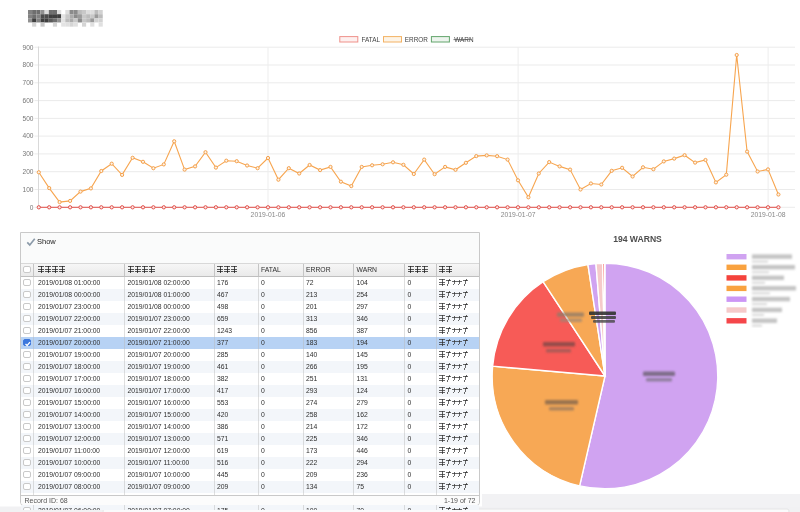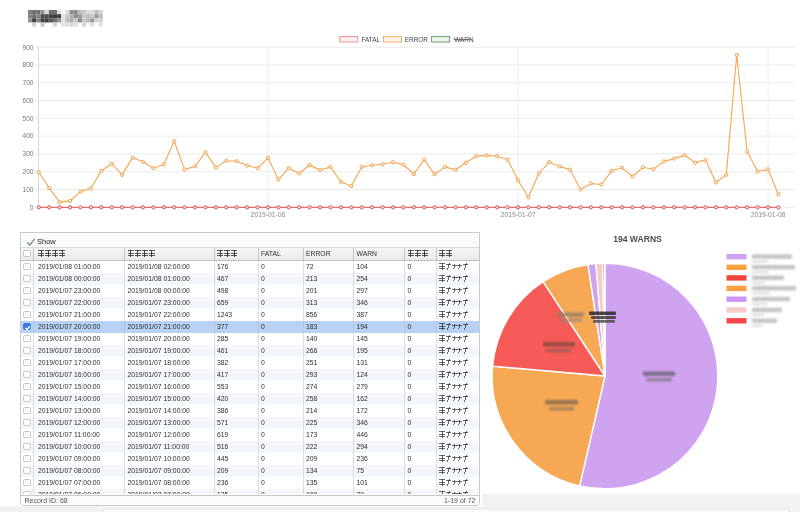--- a/index.html
+++ b/index.html
@@ -1,18 +1,18 @@
 <!DOCTYPE html>
 <html><head><meta charset="utf-8">
 <style>
 *{margin:0;padding:0;box-sizing:border-box}
 html,body{width:800px;height:512px;background:#fff;font-family:"Liberation Sans",sans-serif;overflow:hidden;position:relative}
 #ovl{position:absolute;left:0;top:0;pointer-events:none}
 #tbl{position:absolute;left:20px;top:231.5px;width:460px;height:274.5px;border:1px solid #c9c9c9;border-radius:0 0 4px 4px;background:#fff;font-size:6.8px;color:#2e2e2e}
-#toolbar{height:15px;background:#fafbfb;border-bottom:1px solid #d8d8d8;position:relative}
+#toolbar{height:31px;background:#fafbfb;border-bottom:1px solid #d8d8d8;position:relative}
 #toolbar svg{position:absolute;left:4.5px;top:4px}
 #toolbar b{position:absolute;left:16px;top:4.5px;font-weight:normal;font-size:7.5px;color:#222}
 #thead{height:13px;background:linear-gradient(#f6f6f6,#eaeaea);border-bottom:1px solid #bfbfbf;display:flex;align-items:center}
 #tbody{height:233.5px;overflow:hidden}
 .row{height:12px;display:flex;align-items:center}
 .row.alt{background:#f3f6fa}
 .row.sel{background:#b7d2f4}
 .c{display:inline-flex;align-items:center;height:100%;overflow:hidden;flex:none;padding-left:2.5px;border-right:1px solid rgba(185,185,185,0.45)}
 #thead .c{border-right:1px solid #c5c5c5;height:13px}
 .c0{width:13px;padding-left:0;justify-content:center}

